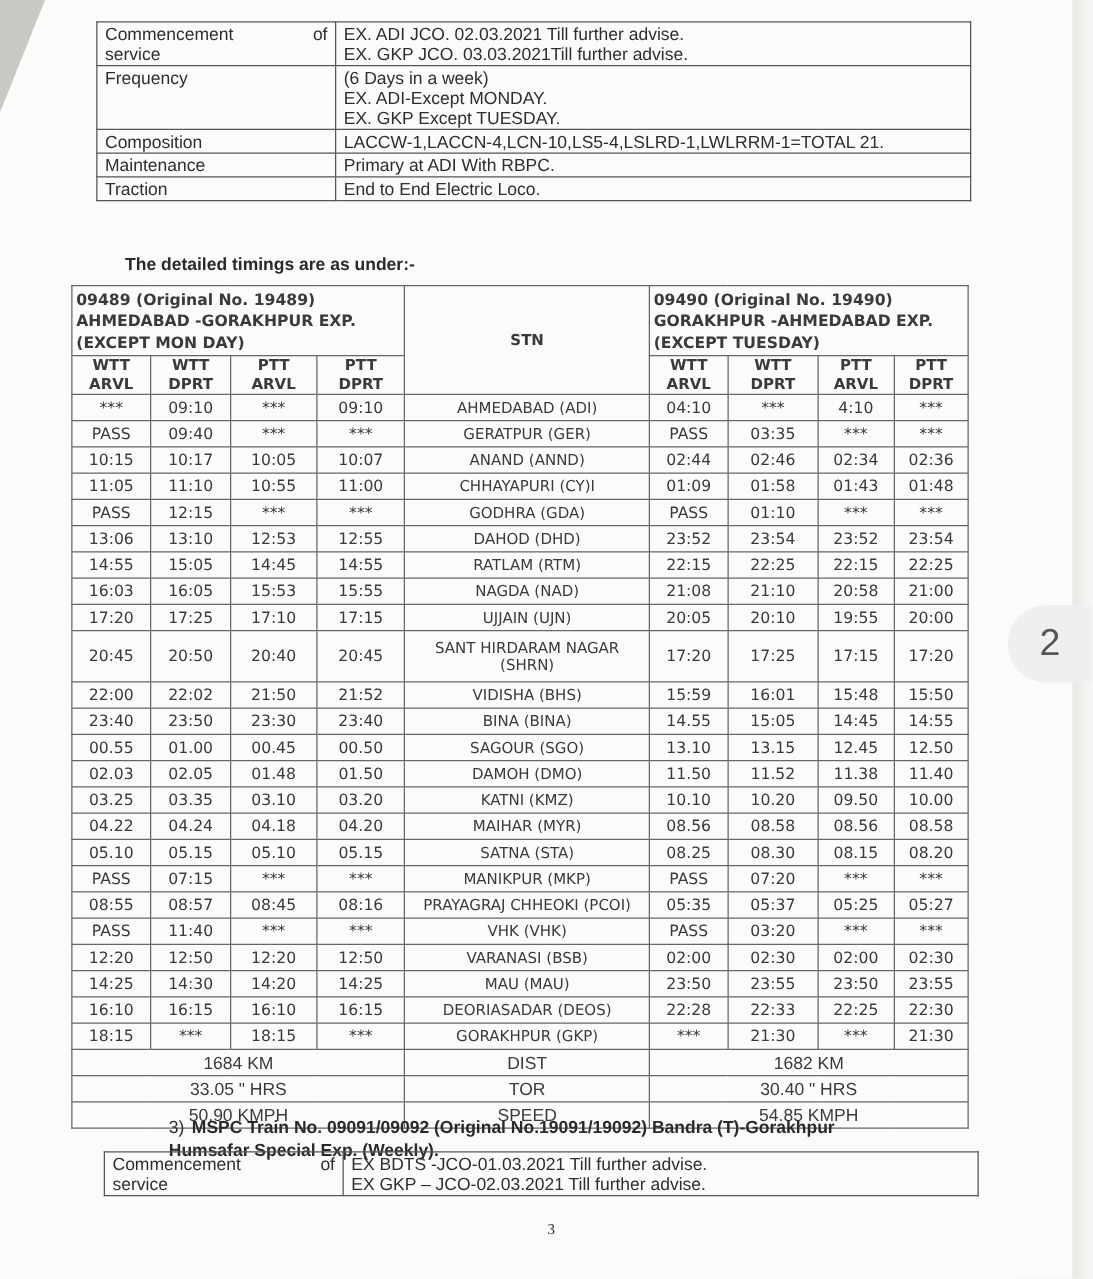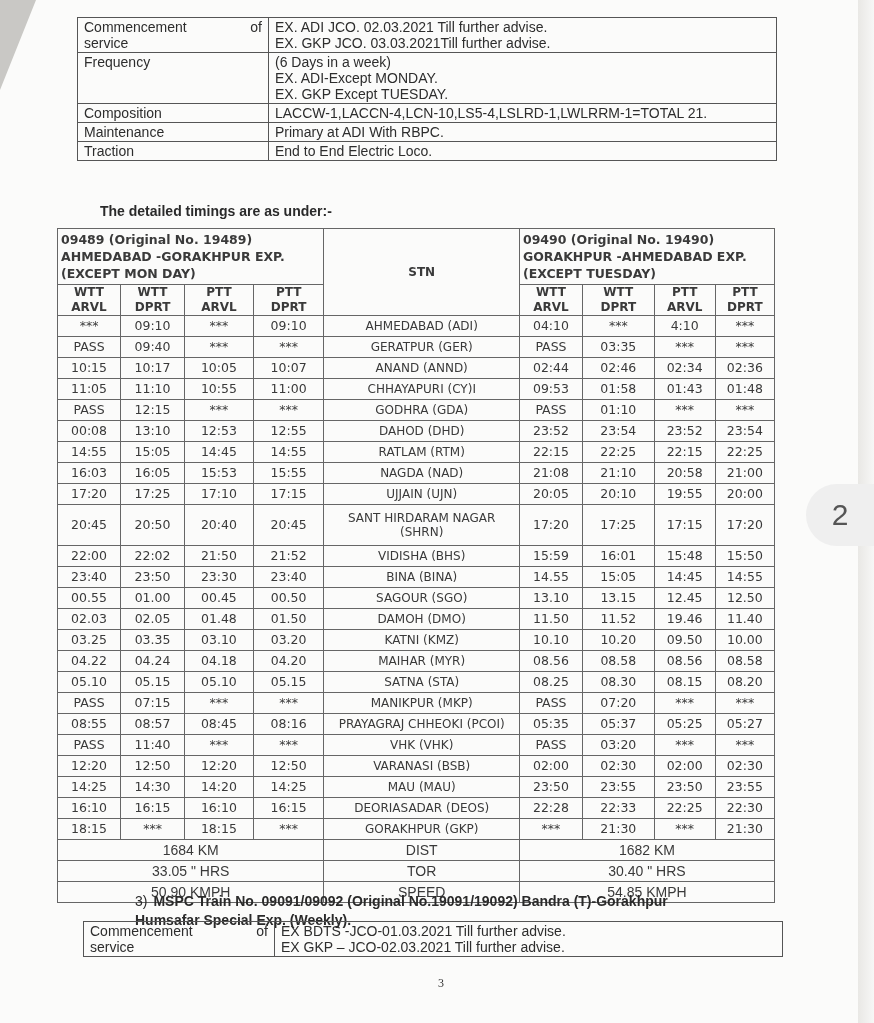--- a/index.html
+++ b/index.html
@@ -180,38 +180,38 @@
         <td>02:46</td>
         <td>02:34</td>
         <td>02:36</td>
       </tr>
       <tr>
         <td>11:05</td>
         <td>11:10</td>
         <td>10:55</td>
         <td>11:00</td>
         <td class="stn">CHHAYAPURI  (CY)I</td>
-        <td>09:53</td>
+        <td>01:09</td>
         <td>01:58</td>
         <td>01:43</td>
         <td>01:48</td>
       </tr>
       <tr>
         <td>PASS</td>
         <td>12:15</td>
         <td>***</td>
         <td>***</td>
         <td class="stn">GODHRA  (GDA)</td>
         <td>PASS</td>
         <td>01:10</td>
         <td>***</td>
         <td>***</td>
       </tr>
       <tr>
-        <td>00:08</td>
+        <td>13:06</td>
         <td>13:10</td>
         <td>12:53</td>
         <td>12:55</td>
         <td class="stn">DAHOD  (DHD)</td>
         <td>23:52</td>
         <td>23:54</td>
         <td>23:52</td>
         <td>23:54</td>
       </tr>
       <tr>
@@ -292,21 +292,21 @@
         <td>12.50</td>
       </tr>
       <tr>
         <td>02.03</td>
         <td>02.05</td>
         <td>01.48</td>
         <td>01.50</td>
         <td class="stn">DAMOH  (DMO)</td>
         <td>11.50</td>
         <td>11.52</td>
-        <td>19.46</td>
+        <td>11.38</td>
         <td>11.40</td>
       </tr>
       <tr>
         <td>03.25</td>
         <td>03.35</td>
         <td>03.10</td>
         <td>03.20</td>
         <td class="stn">KATNI  (KMZ)</td>
         <td>10.10</td>
         <td>10.20</td>

